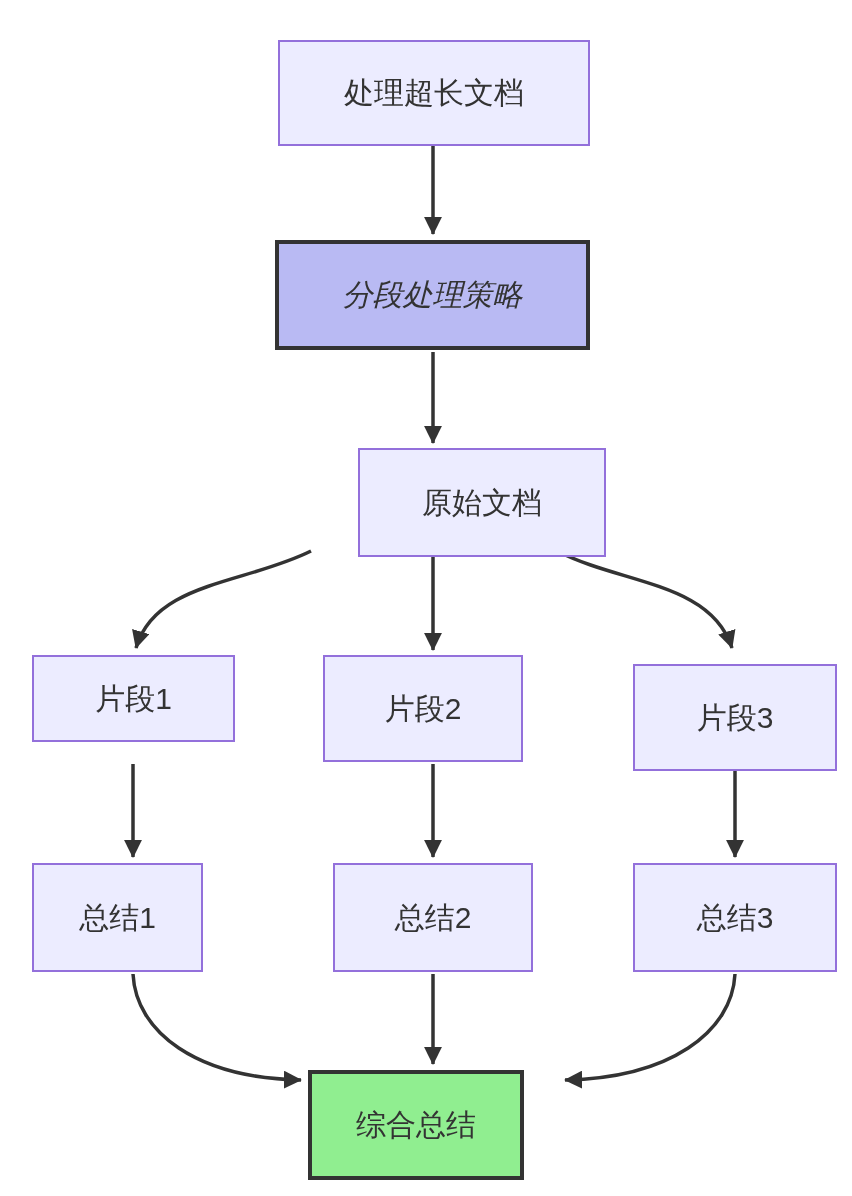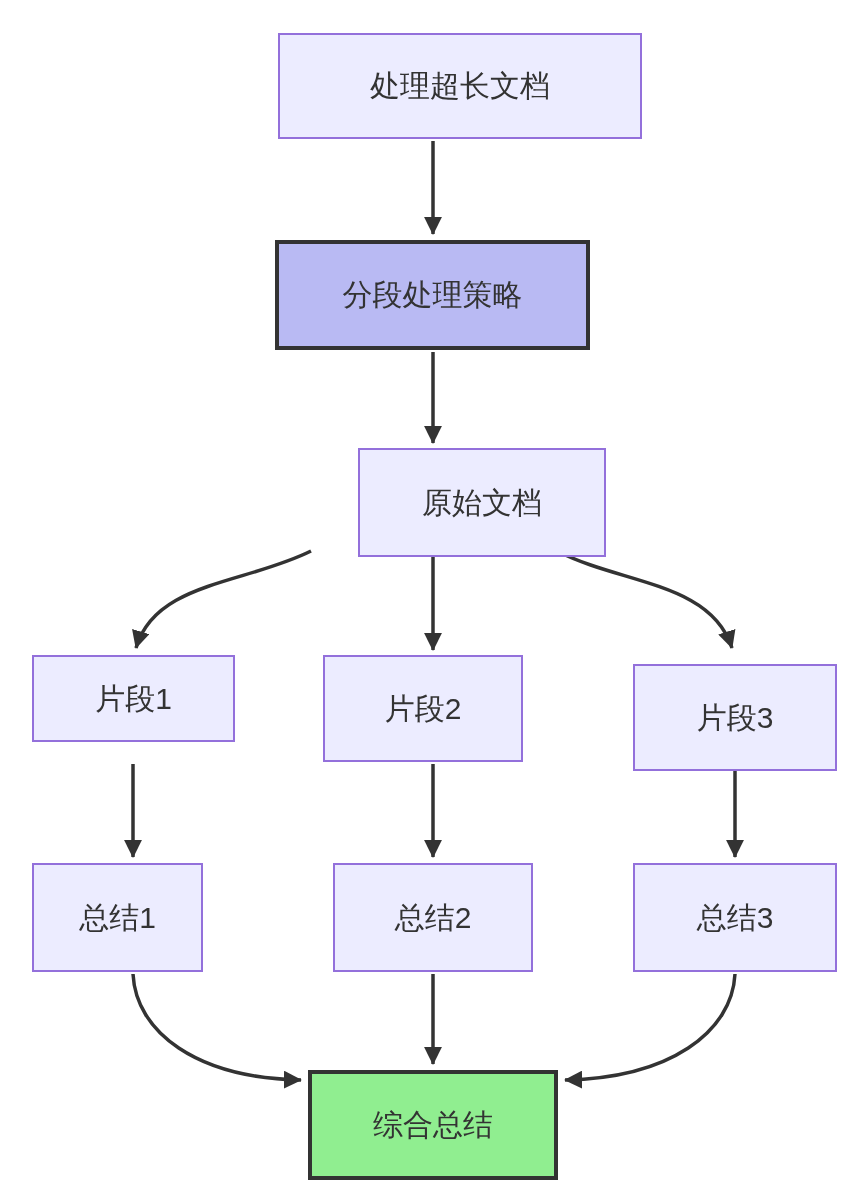--- a/index.html
+++ b/index.html
@@ -32,36 +32,37 @@
     border: 2px solid #9370DB;
     color: #333333;
     font-size: 30px;
     line-height: 1;
     white-space: nowrap;
     text-align: center;
   }
   .node.highlight {
     background: #b9baf3;
     border: 4px solid #333333;
+    font-style: italic;
   }
   .node.result {
     background: #90EE90;
     border: 4px solid #333333;
   }
   
-  .n-a  { left: 278px; top: 33px;   width: 364px; height: 106px; }
+  .n-a  { left: 278px; top: 40px;   width: 312px; height: 106px; }
   .n-b  { left: 275px; top: 240px;  width: 315px; height: 110px; }
   .n-c  { left: 310px; top: 448px;  width: 248px; height: 109px; margin-left: 48px; }
   .n-d1 { left: 32px;  top: 655px;  width: 203px; height: 87px; }
   .n-d2 { left: 323px; top: 655px;  width: 200px; height: 107px; }
   .n-d3 { left: 633px; top: 655px;  width: 204px; height: 107px; margin-top: 9px; }
   .n-e1 { left: 32px;  top: 863px;  width: 171px; height: 109px; }
   .n-e2 { left: 333px; top: 863px;  width: 200px; height: 109px; text-align: right; }
   .n-e3 { left: 633px; top: 863px;  width: 204px; height: 109px; }
-  .n-f  { left: 308px; top: 1070px; width: 250px; height: 110px; }
+  .n-f  { left: 308px; top: 1070px; width: 216px; height: 110px; }
   .edge {
     fill: none;
     stroke: #333333;
     stroke-width: 3.5px;
   }
 </style>
 </head>
 <body>
 
 <div class="canvas">

